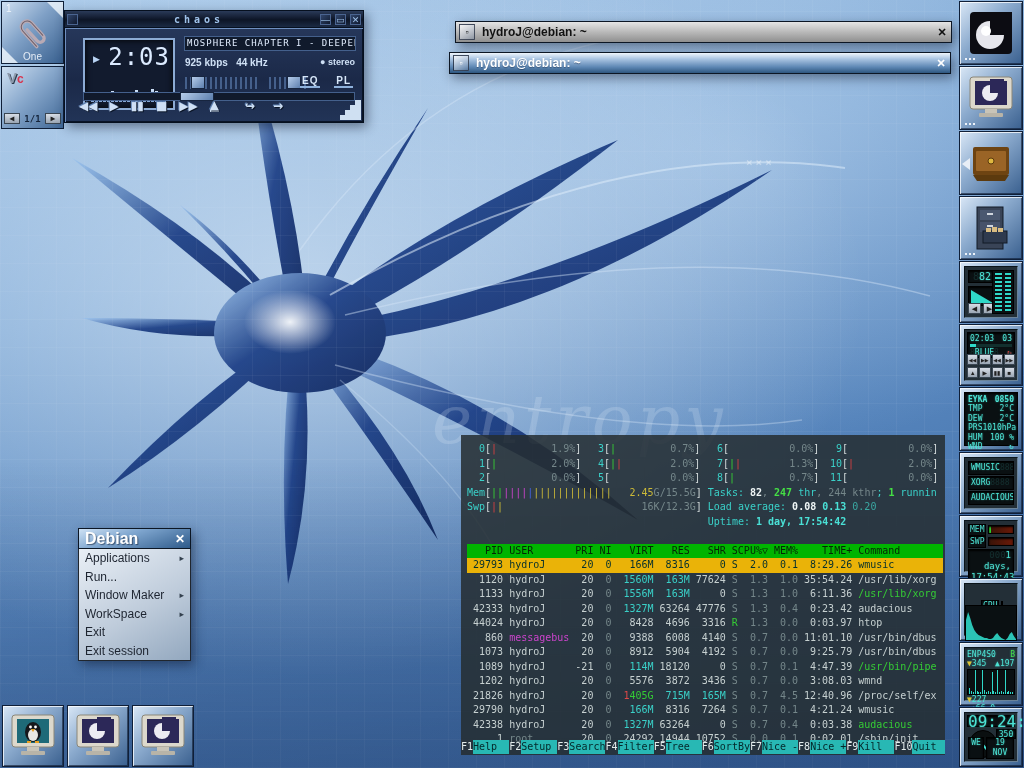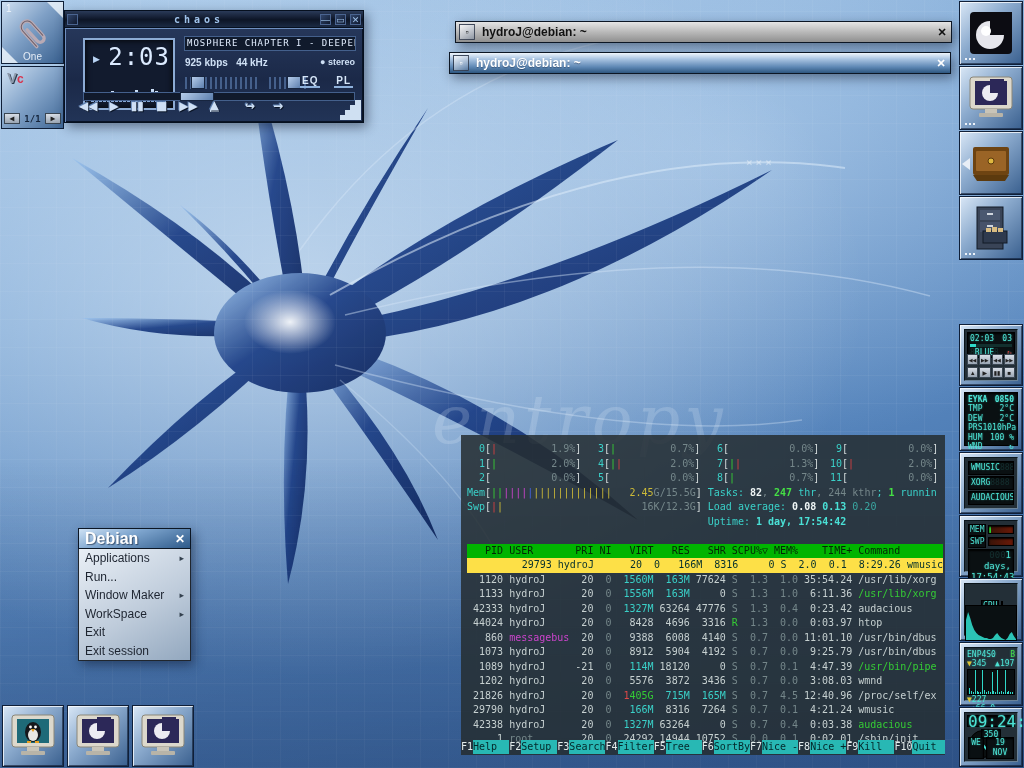--- a/index.html
+++ b/index.html
@@ -117,21 +117,21 @@
   .mlab{width:3ch;color:#3ad0c8;}
   .tg{color:#35cc35}.tr{color:#d84040}.tm{color:#cc44cc}.tb{color:#4462e0}.ty{color:#ccba38}
   .cy{color:#3ad0c8}.gr{color:#35cc35}.mg{color:#cc44cc}.rd{color:#e04848}.yl{color:#ccba38}
   .dim{color:#75878a}.bw{color:#f0f6f6;font-weight:bold}.bg{color:#45e045;font-weight:bold}
   .bcy{color:#4ae0d6;font-weight:bold}.cyd{color:#3aa8a2}
   .sp40{display:inline-block;width:40ch;}
   .tabM{background:#00b400;color:#062a06;padding:0 1ch;margin-left:1ch;}
   .tabIO{background:#2335d8;color:#3cd0c8;padding:0 1ch;margin-left:1ch;}
   .prow{display:flex;white-space:pre;height:14.5px;}
   .phead{background:#00b400;color:#042604;}
-  .sel{background:#fde047;color:#05302e;justify-content:flex-end;}
+  .sel{background:#eab308;color:#05302e;}
   .sel span{color:inherit !important;font-weight:normal !important;}
   .c0{width:6ch;text-align:right}.c1{width:10ch;margin-left:1ch}.c2{width:4ch;text-align:right}
   .c3{width:3ch;text-align:right}.c4{width:7ch;text-align:right}.c5{width:6ch;text-align:right}
   .c6{width:6ch;text-align:right}.c7{width:2ch;text-align:right}.c8{width:5ch;text-align:right}
   .c9{width:5ch;text-align:right}.c10{width:9ch;text-align:right}.c11{margin-left:1ch}
   #fnbar{position:absolute;left:0;bottom:1px;width:100%;display:flex;white-space:pre;}
   .fk{color:#e4ecec;}
   .fl{background:#28b8b4;color:#04282a;width:6ch;}
 
   
@@ -427,20 +427,38 @@
           <rect x="15" y="23" width="5" height="4"></rect>
           <rect x="21" y="22" width="5" height="5"></rect>
           <rect x="27" y="23" width="5" height="4"></rect>
         </g>
       <rect x="16" y="8" width="6" height="2" fill="#d0d6de"></rect>
         <rect x="16" y="20" width="6" height="2" fill="#d0d6de"></rect>
     </svg>
     <span class="dots"></span>
   </div>
 
+  <div class="tile" style="right:1px;top:261px;height:62px">
+    <div class="dk-panel">
+      <div class="lcdbox lcd" style="position:absolute;left:3px;top:3px;width:28px;height:13px;font-size:10px;line-height:11px;text-align:center">
+        <span class="ghost">8</span><span>82</span>
+      </div>
+      <div class="lcdbox" style="position:absolute;left:3px;top:19px;width:28px;height:20px">
+        <span style="position:absolute;left:2px;bottom:2px;width:0;height:0;border-bottom:13px solid #2fd8c8;border-left:22px solid transparent;transform:scaleX(-1)"></span>
+      </div>
+      <div style="position:absolute;left:3px;bottom:3px;display:flex;gap:2px">
+        <span class="dk-btn" style="width:13px;height:11px;font-size:7px">◀</span>
+        <span class="dk-btn" style="width:13px;height:11px;font-size:7px">▶</span>
+      </div>
+      <div id="mix-vu">
+          <i></i>
+          <i></i>
+        </div>
+    </div>
+  </div>
 
   <div class="tile" style="right:1px;top:324px;height:62px">
     <div class="dk-panel">
       <div class="lcdbox lcd" style="position:absolute;left:2px;top:2px;right:2px;height:26px;font-size:8px;line-height:9px;padding:1px 2px">
         <div><span>02:03</span> <span style="float:right">03</span></div>
         <div style="height:3px;background:#12302e;margin:1px 0">
             <span style="display:block;width:15%;height:3px;background:#2fd8c8"></span>
           </div>
         <div><span class="ghost">8</span><span>BLUE</span><span class="ghost">8</span><span style="float:right;color:#d83838">↻</span></div>
       </div>
@@ -571,21 +589,21 @@
 
   <div class="tile" style="right:1px;top:707px;height:60px">
     <div class="dk-panel" style="padding:2px">
       <div class="lcdbox lcd" style="height:12px;font-size:16px;line-height:11px;text-align:center">
         <span>09:24:14</span>
       </div>
       <div class="clockface" style="left:4px;top:17px;width:28px;height:28px">
         <span class="hand" style="width:13px;transform:rotate(186deg)"></span>
         <span class="hand" style="width:9px;transform:rotate(50deg)"></span>
       </div>
-      <div class="lcdbox lcd" style="position:absolute;right:16px;top:16px;width:20px;height:10px;font-size:8px;line-height:9px;text-align:center">
+      <div class="lcdbox lcd" style="position:absolute;right:1px;top:16px;width:20px;height:10px;font-size:8px;line-height:9px;text-align:center">
         <span>350</span>
       </div>
       <div class="clockface" style="right:5px;top:28px;width:16px;height:16px;background:conic-gradient(from 150deg,#36d8cc 0 60deg,#0a0f10 60deg)"></div>
       <div style="position:absolute;left:3px;bottom:2px;right:3px;display:flex;gap:2px">
         <span class="lcdbox lcd" style="flex:0 0 16px;font-size:8px;line-height:10px;text-align:center">WE</span>
         <span class="lcdbox lcd" style="flex:1;font-size:8px;line-height:10px;text-align:center">19 NOV</span>
       </div>
     </div>
   </div>
 

